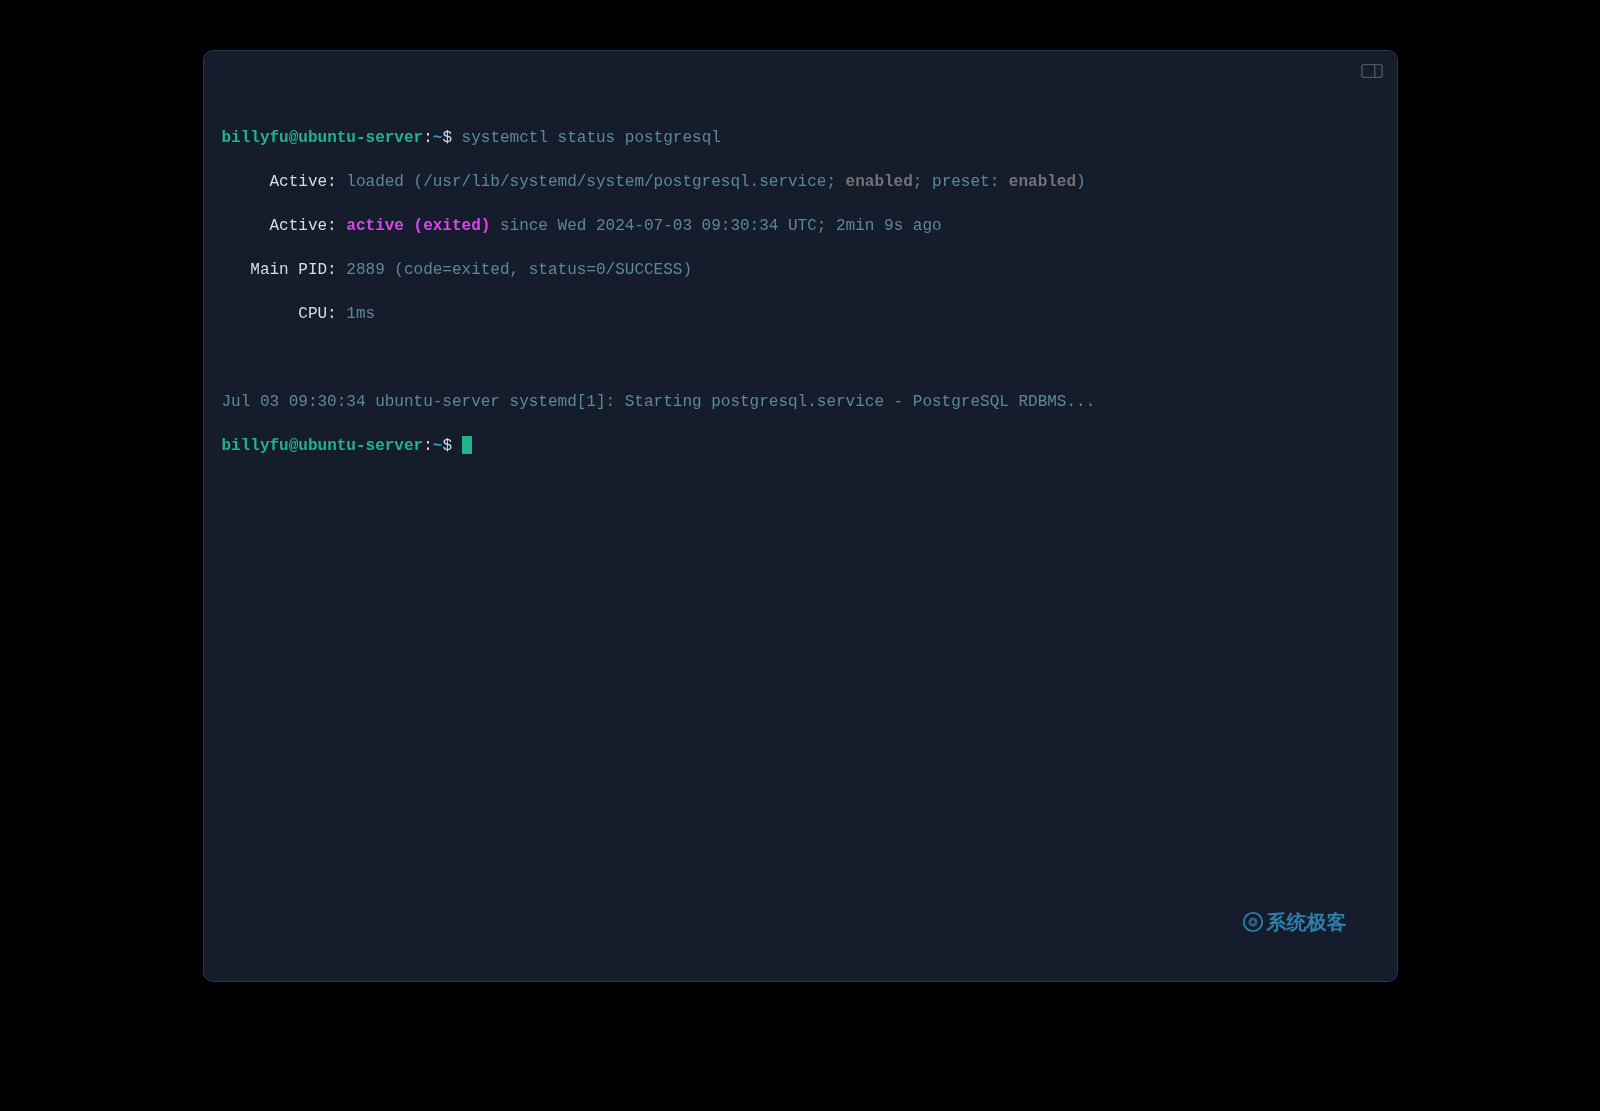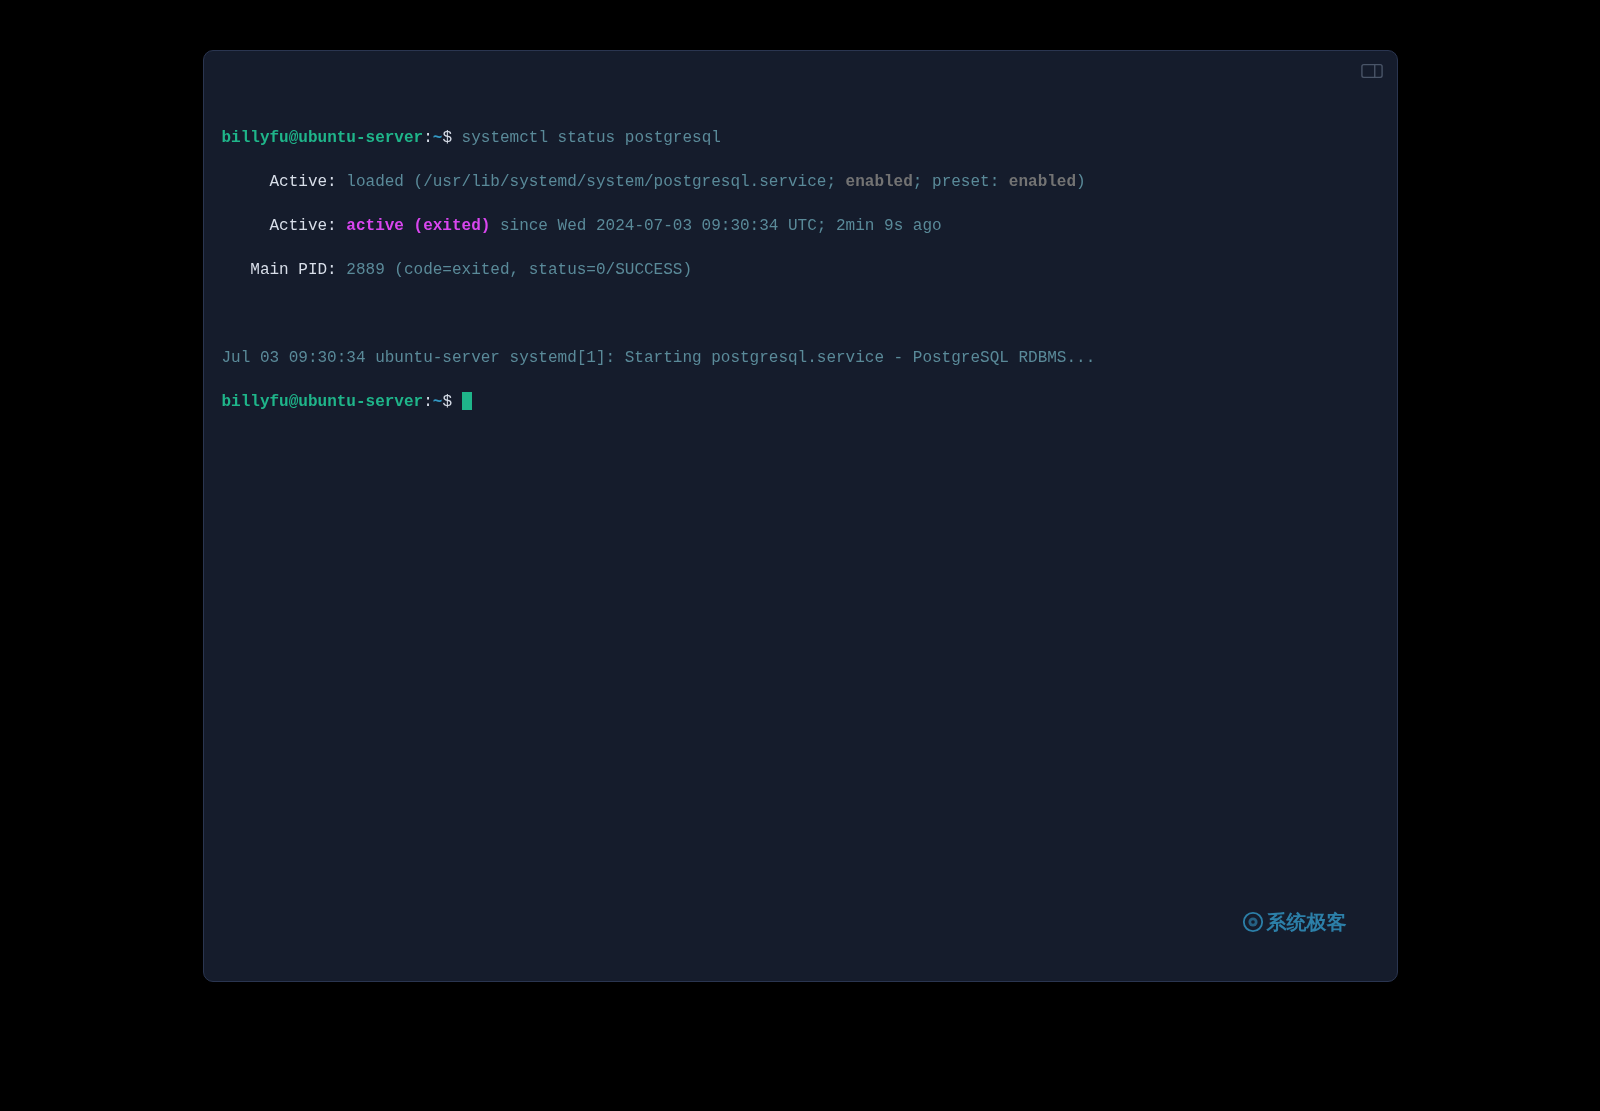--- a/index.html
+++ b/index.html
@@ -92,20 +92,21 @@
       <rect x="1" y="1" width="22" height="14" rx="2"></rect>
       <line x1="15" y1="1" x2="15" y2="15"></line>
     </svg>
   </div>
 
   <div class="terminal-content">
 <span class="line"><span class="user">billyfu</span><span class="at">@</span><span class="host">ubuntu-server</span><span class="colon">:</span><span class="path">~</span><span class="prompt-symbol">$</span><span> </span><span class="command">systemctl status postgresql</span></span>
 <span class="line"><span class="white-text">     Active: </span><span class="command">loaded (/usr/lib/systemd/system/postgresql.service; </span><span class="enabled">enabled</span><span class="command">; preset: </span><span class="enabled">enabled</span><span class="command">)</span></span>
 <span class="line"><span class="white-text">     Active: </span><span class="active">active (exited)</span><span class="command"> since Wed 2024-07-03 09:30:34 UTC; 2min 9s ago</span></span>
 <span class="line"><span class="white-text">   Main PID: </span><span class="command">2889 (code=exited, status=0/SUCCESS)</span></span>
+<span class="line"><span class="white-text">        CPU: </span><span class="command">1ms</span></span>
 <span class="line"> </span>
 <span class="line command">Jul 03 09:30:34 ubuntu-server systemd[1]: Starting postgresql.service - PostgreSQL RDBMS...</span>
 <span class="line"><span class="user">billyfu</span><span class="at">@</span><span class="host">ubuntu-server</span><span class="colon">:</span><span class="path">~</span><span class="prompt-symbol">$</span><span> </span><span class="cursor"></span></span>
   </div>
 
   <div class="watermark">
     <svg class="watermark-icon" viewBox="0 0 24 24" fill="none" stroke="#2c7fa8" stroke-width="2">
       <circle cx="12" cy="12" r="10"></circle>
       <circle cx="12" cy="12" r="5" fill="#2c7fa8" stroke="none" opacity="0.7"></circle>
       <circle cx="12" cy="12" r="2" fill="#151c2c" stroke="none"></circle>

